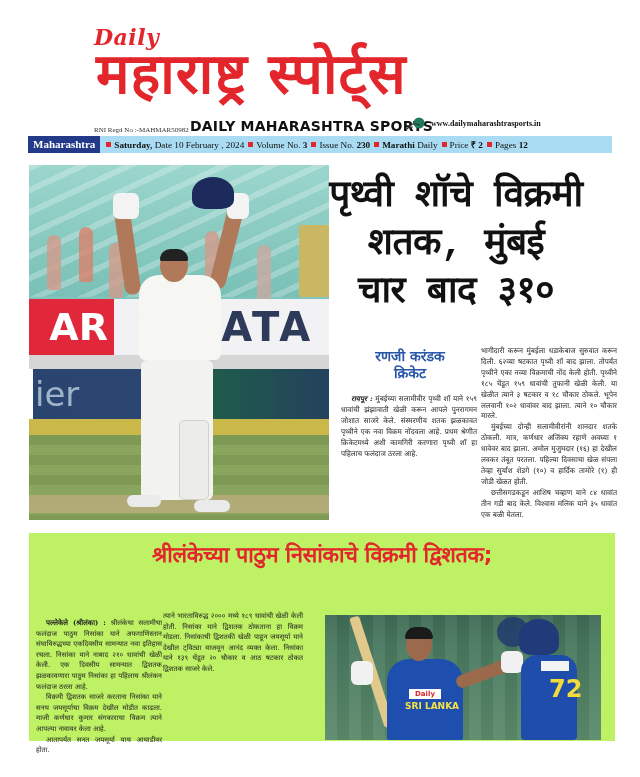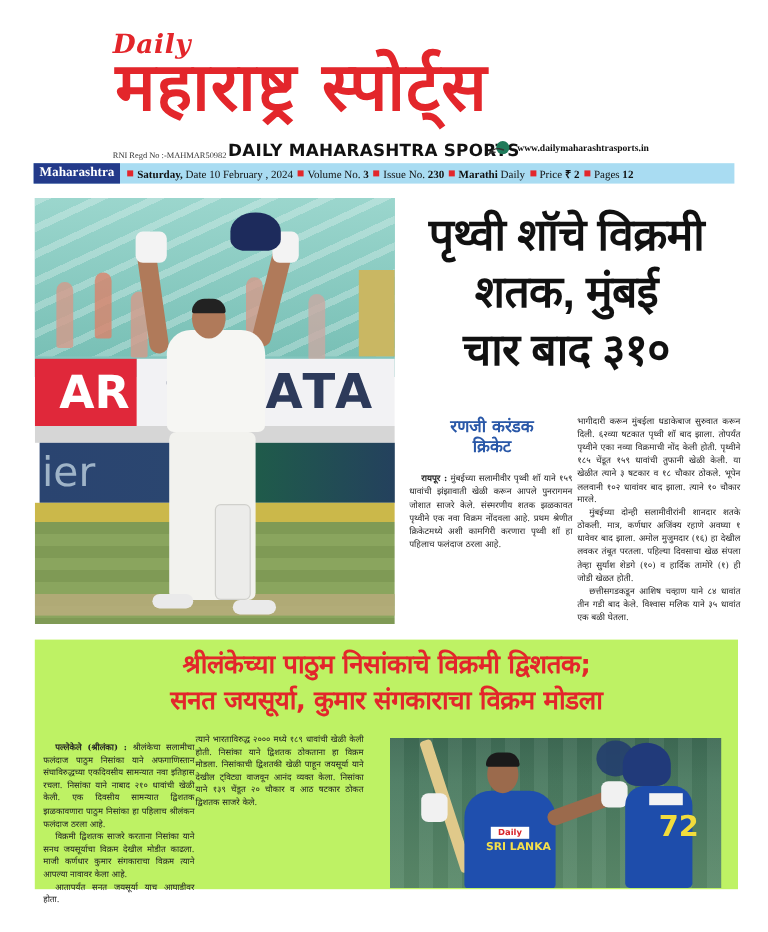--- a/index.html
+++ b/index.html
@@ -106,40 +106,40 @@
     .p-glove-l { position: absolute; left: 84px; top: 28px; width: 26px; height: 26px; background: #f3f3f3; border-radius: 6px; }
     .p-glove-r { position: absolute; left: 198px; top: 28px; width: 22px; height: 26px; background: #f3f3f3; border-radius: 6px; }
     .p-helmet { position: absolute; left: 163px; top: 12px; width: 42px; height: 32px; background: #1d2b5c; border-radius: 50% 50% 30% 30%; }
     .p-legs { position: absolute; left: 112px; top: 195px; width: 72px; height: 140px; background: #f2f2ee; border-radius: 6px; }
     .p-pad { position: absolute; left: 150px; top: 255px; width: 30px; height: 80px; background: #ececea; border: 1px solid #d0d0cc; border-radius: 5px; }
     .p-shoe-l { position: absolute; left: 98px; top: 330px; width: 34px; height: 12px; background: #eaeaea; border-radius: 6px; }
     .p-shoe-r { position: absolute; left: 165px; top: 335px; width: 36px; height: 12px; background: #eaeaea; border-radius: 6px; }
 
     
     .lead-headline {
-      position: absolute; left: 336px; top: 172px; width: 272px;
-      font-family: Liberation Sans, sans-serif; font-weight: bold;
+      position: absolute; left: 320px; top: 172px; width: 272px;
+      font-family: Liberation Mono, monospace; font-weight: bold;
       font-size: 37px; line-height: 48px; color: #111; text-align: center;
       letter-spacing: -0.5px;
     }
     .kicker {
       position: absolute; left: 340px; top: 348px; width: 140px;
       font-family: "DejaVu Sans", sans-serif; font-weight: bold;
       font-size: 14px; line-height: 17px; color: #2a58a8; text-align: center;
     }
     .article-col {
       position: absolute; width: 136px;
       font-family: "DejaVu Serif", serif; font-size: 7.2px; line-height: 10.9px; color: #222;
       text-align: justify;
     }
     .article-col p { text-indent: 10px; }
     .article-col p.noindent { text-indent: 0; }
     .col1 { left: 341px; top: 394px; }
     .col2 { left: 481px; top: 346px; }
-    .article-col b { font-weight: bold; }
+    .article-col b { font-weight: bold; font-style: italic; }
 
     
     .story-box {
       position: absolute; left: 29px; top: 533px; width: 586px; height: 208px;
       background: #bef264;
     }
     .story-headline {
       position: absolute; left: 0; top: 7px; width: 586px;
       font-family: "DejaVu Sans", sans-serif; font-weight: bold;
       font-size: 21.5px; line-height: 30px; color: #e3262b; text-align: center;
@@ -272,21 +272,20 @@
 
 <div class="article-col col2">
   <p class="noindent"><span>भागीदारी करून मुंबईला धडाकेबाज सुरुवात करून दिली. ६२व्या षटकात पृथ्वी शॉ बाद झाला. तोपर्यंत पृथ्वीने एका नव्या विक्रमाची नोंद केली होती. पृथ्वीने १८५ चेंडूत १५९ धावांची तुफानी खेळी केली. या खेळीत त्याने ३ षटकार व १८ चौकार ठोकले. भूपेन ललवानी १०२ धावांवर बाद झाला. त्याने १० चौकार मारले.</span></p>
   <p><span>मुंबईच्या दोन्ही सलामीवीरांनी शानदार शतके ठोकली. मात्र, कर्णधार अजिंक्य रहाणे अवघ्या १ धावेवर बाद झाला. अमोल मुजुमदार (१६) हा देखील लवकर तंबूत परतला. पहिल्या दिवसाचा खेळ संपला तेव्हा सुर्यांश शेडगे (१०) व हार्दिक तामोरे (१) ही जोडी खेळत होती.</span></p>
   <p><span>छत्तीसगडकडून आशिष चव्हाण याने ८४ धावांत तीन गडी बाद केले. विश्वास मलिक याने ३५ धावांत एक बळी घेतला.</span></p>
 </div>
 
 <section class="story-box">
   <h2 class="story-headline">
     <span>श्रीलंकेच्या पाठुम निसांकाचे विक्रमी द्विशतक;</span><br>
-    <span>सनत जयसूर्या, कुमार संगकाराचा विक्रम मोडला</span>
   </h2>
 
   <div class="story-col scol1">
     <p><b>पल्लेकेले (श्रीलंका) :</b> <span>श्रीलंकेचा सलामीचा फलंदाज पाठुम निसांका याने अफगाणिस्तान संघाविरुद्धच्या एकदिवसीय सामन्यात नवा इतिहास रचला. निसांका याने नाबाद २१० धावांची खेळी केली. एक दिवसीय सामन्यात द्विशतक झळकावणारा पाठुम निसांका हा पहिलाच श्रीलंकन फलंदाज ठरला आहे.</span></p>
     <p><span>विक्रमी द्विशतक साजरे करताना निसांका याने सनथ जयसूर्याचा विक्रम देखील मोडीत काढला. माजी कर्णधार कुमार संगकाराचा विक्रम त्याने आपल्या नावावर केला आहे.</span></p>
     <p><span>आतापर्यंत सनत जयसूर्या याच आघाडीवर होता.</span></p>
   </div>
 
   <div class="story-col scol2">
     <p style="text-indent:0"><span>त्याने भारताविरुद्ध २००० मध्ये १८९ धावांची खेळी केली होती. निसांका याने द्विशतक ठोकताना हा विक्रम मोडला. निसांकाची द्विशतकी खेळी पाहून जयसूर्या याने देखील ट्विट्या वाजवून आनंद व्यक्त केला. निसांका याने १३९ चेंडूत २० चौकार व आठ षटकार ठोकत द्विशतक साजरे केले.</span></p>

